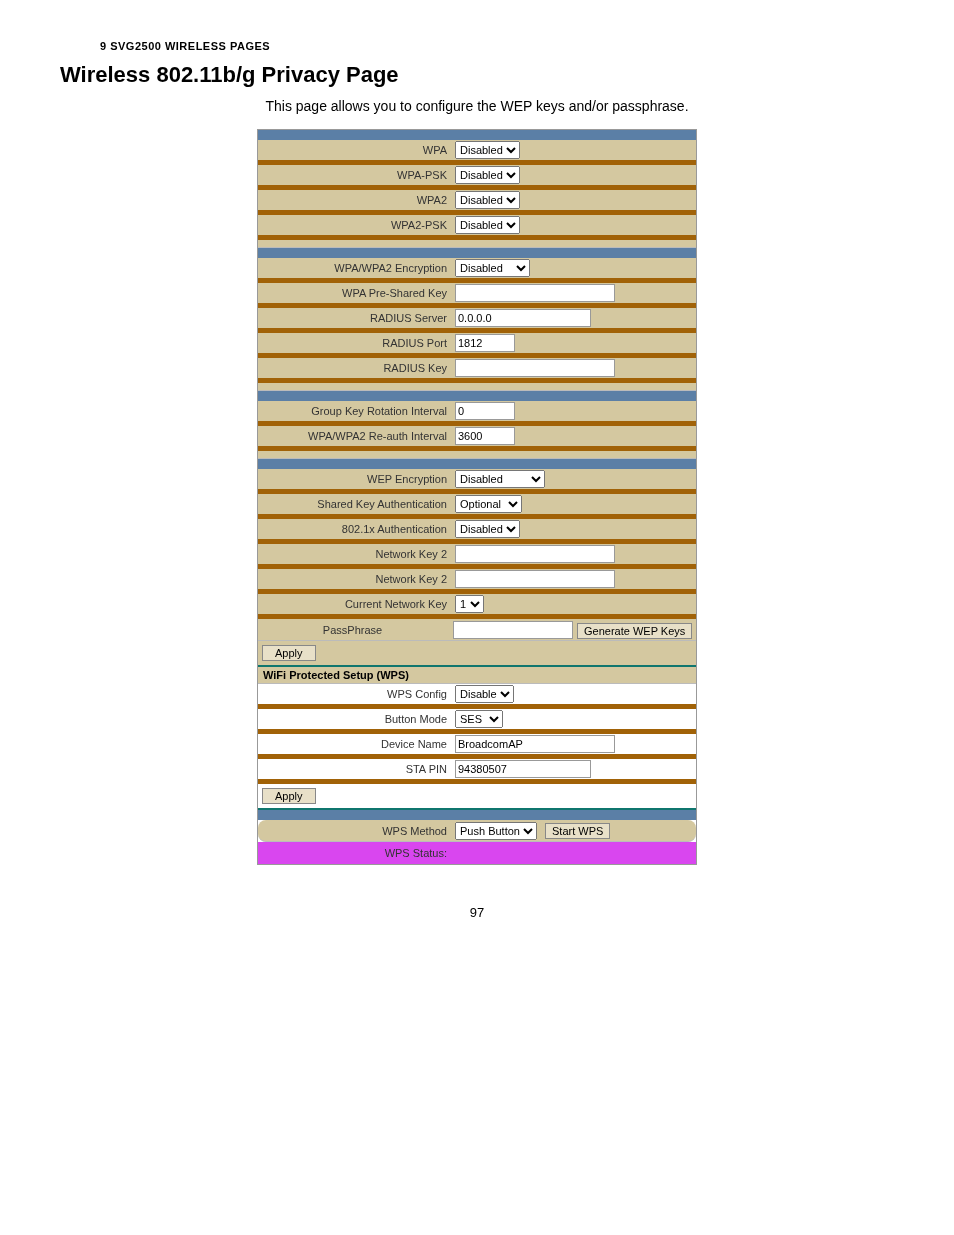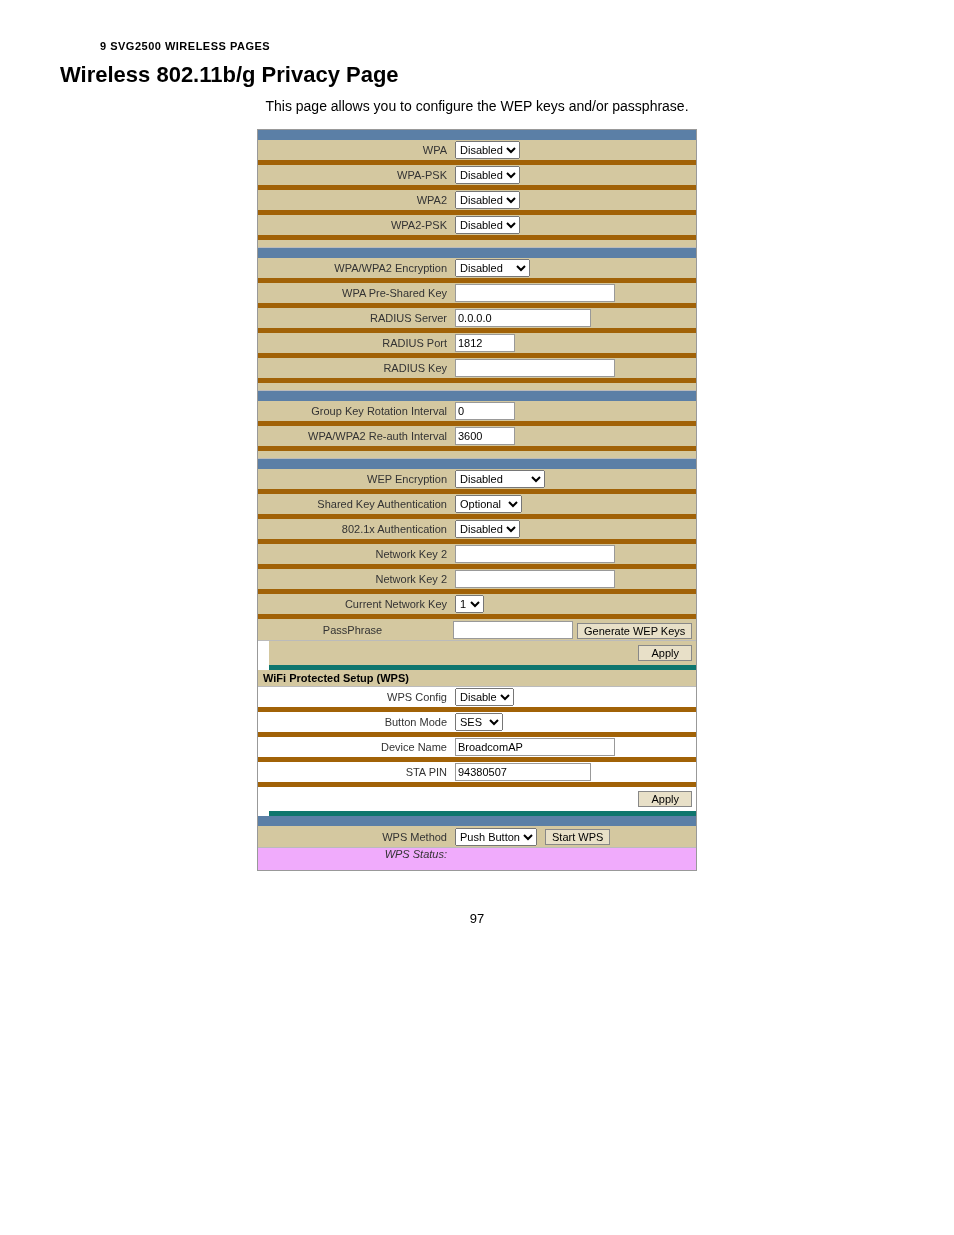--- a/index.html
+++ b/index.html
@@ -81,25 +81,24 @@
     input.text-input-short {
       width: 60px;
     }
     .spacer-row {
       background: #d4c8a0;
       height: 8px;
       border-bottom: 1px solid #bbb;
     }
     .apply-row {
       display: flex;
-      justify-content: flex-end;
+      justify-content: flex-start;
       background: #d4c8a0;
       padding: 4px;
-      border-bottom: 5px solid #0f766e;
-      margin-left: 11px;
+      border-bottom: 2px solid #0f766e;
     }
     button.apply-btn {
       font-size: 11px;
       padding: 1px 12px;
       background: #e8e0c8;
       border: 1px solid #888;
       cursor: pointer;
     }
     .generate-btn {
       font-size: 11px;
@@ -139,27 +138,27 @@
       text-align: center;
       margin-top: 40px;
       font-size: 13px;
     }
     .wps-method-row {
       display: flex;
       align-items: center;
       background: #d4c8a0;
       border-bottom: 1px solid #bbb;
       min-height: 22px;
+      border-radius: 8px;
     }
     .wps-status-row {
       display: flex;
-      align-items: flex-start;
-      background: #f0abfc;
+      align-items: center;
+      background: #d946ef;
       min-height: 22px;
-      font-style: italic;
     }
   </style>
 </head>
 <body>
 
 <div class="chapter-label">9 SVG2500 WIRELESS PAGES</div>
 
 <div class="page-title">Wireless 802.11b/g Privacy Page</div>
 
 <div class="page-desc">This page allows you to configure the WEP keys and/or passphrase.</div>

